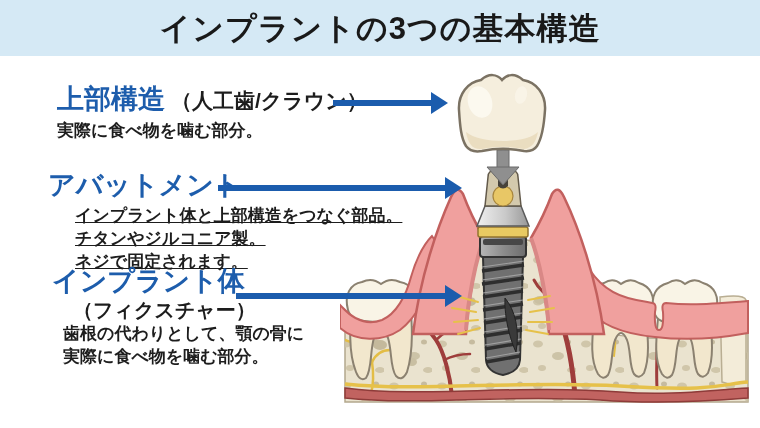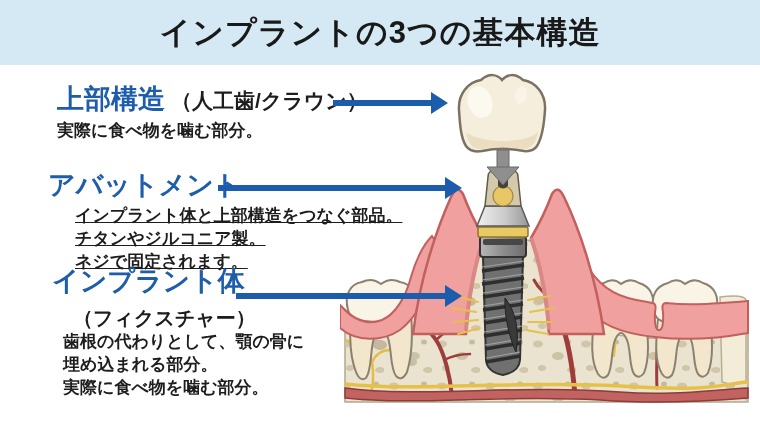--- a/index.html
+++ b/index.html
@@ -1,31 +1,31 @@
 <!DOCTYPE html>
 <html><head>
 <meta charset="utf-8">
 <style>
   html,body{margin:0;padding:0;}
   body{
     width:760px;height:428px;position:relative;background:#ffffff;overflow:hidden;
     font-family:"Liberation Sans","DejaVu Sans",sans-serif;
   }
   .banner{
-    position:absolute;left:0;top:0;width:760px;height:65px;background:#d5e9f5;
+    position:absolute;left:0;top:0;width:760px;height:56px;background:#d5e9f5;
     display:flex;align-items:center;justify-content:center;z-index:10;
   }
   .banner .title{
     font-size:31px;font-weight:bold;color:#191919;letter-spacing:1px;line-height:1;
   }
   .sec{position:absolute;z-index:15;}
   .headrow{display:flex;align-items:baseline;white-space:nowrap;}
   .h-blue{color:#1d5dac;font-weight:bold;font-size:27px;line-height:30px;}
   .h-note{color:#1d1d1d;font-weight:bold;font-size:21px;margin-left:6px;}
-  .sub{font-size:20px;font-weight:bold;color:#1d1d1d;line-height:24px;margin-left:21px;margin-top:10px;white-space:nowrap;}
+  .sub{font-size:20px;font-weight:bold;color:#1d1d1d;line-height:24px;margin-left:21px;margin-top:2px;white-space:nowrap;}
   .desc{font-size:17px;font-weight:bold;color:#1d1d1d;line-height:23px;white-space:nowrap;}
   #sec1{left:57px;top:84px;}  #sec1 .desc{margin-top:4px;}
   #sec2{left:48px;top:170px;} #sec2 .desc{margin-left:27px;margin-top:4px;text-decoration:underline;}
   #sec3{left:52px;top:266px;} #sec3 .desc{margin-left:11px;}
   .arr{position:absolute;height:6px;background:#1b5cad;z-index:20;}
   .arr:after{
     content:"";position:absolute;right:-16px;top:-8px;width:0;height:0;
     border-left:17px solid #1b5cad;border-top:11px solid transparent;border-bottom:11px solid transparent;
   }
   #arrow1{left:333px;top:100px;width:99px;}
@@ -61,21 +61,20 @@
   </div>
 </div>
 
 <div class="sec" id="sec3">
   <div class="headrow">
     <span class="h-blue">インプラント体</span>
   </div>
   <div class="sub">（フィクスチャー）</div>
   <div class="desc">
     <div>歯根の代わりとして、顎の骨に</div>
-    <div>埋め込まれる部分。</div>
     <div>実際に食べ物を噛む部分。</div>
   </div>
 </div>
 
 <div class="arr" id="arrow1"></div>
 <div class="arr" id="arrow2"></div>
 <div class="arr" id="arrow3"></div>
 
 <svg id="illus" viewBox="340 68 415 340">
   <defs>

